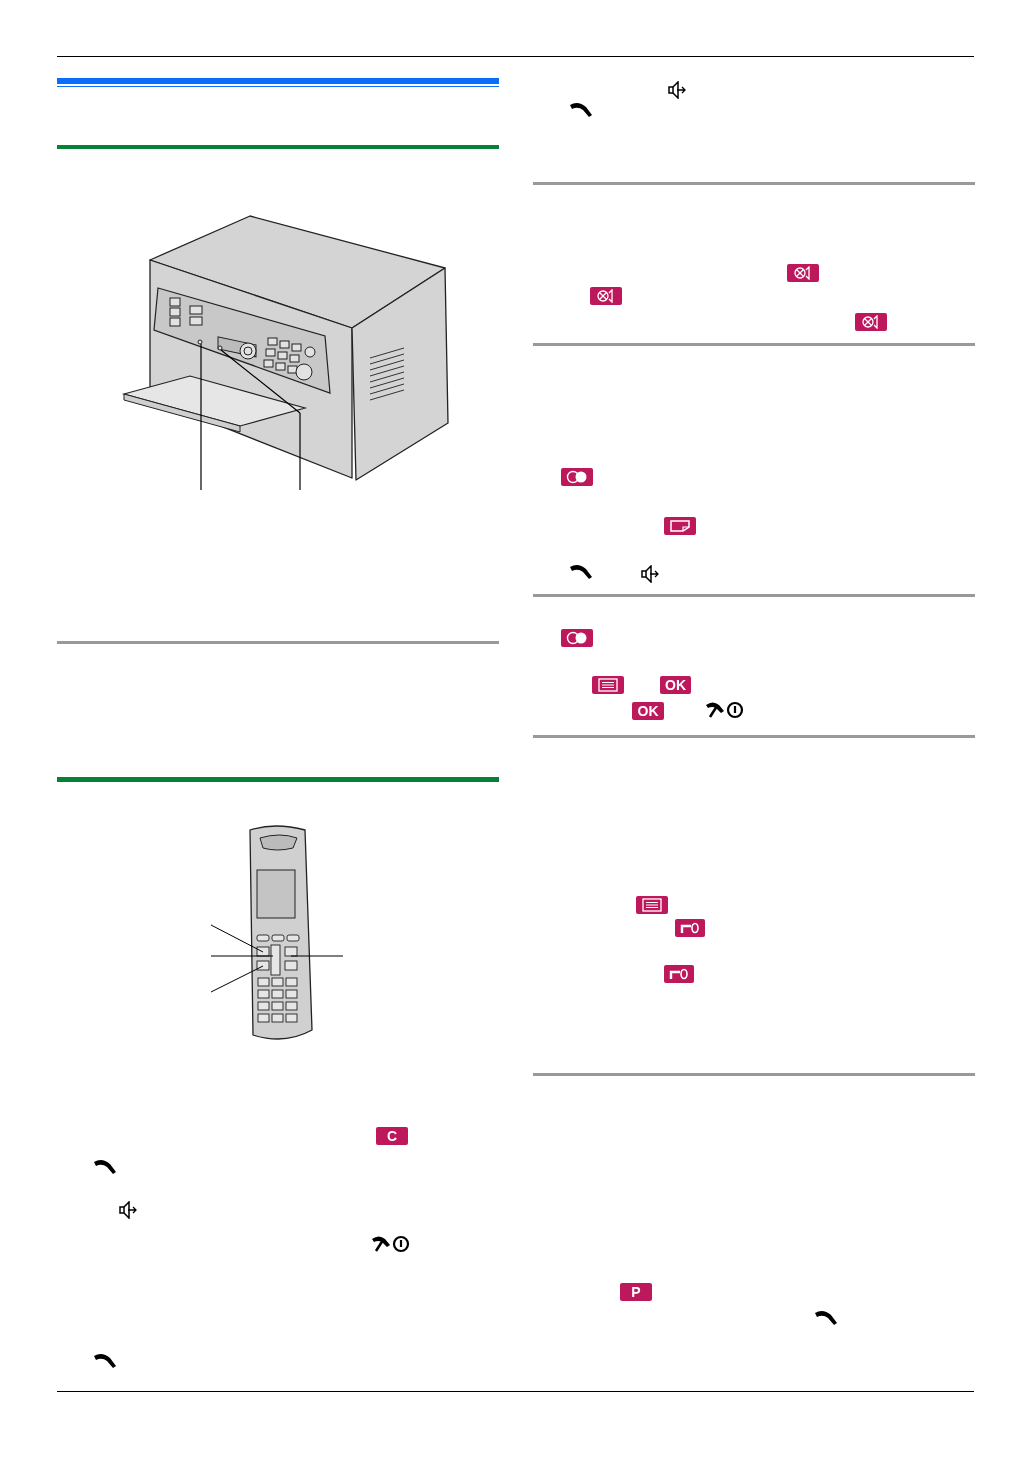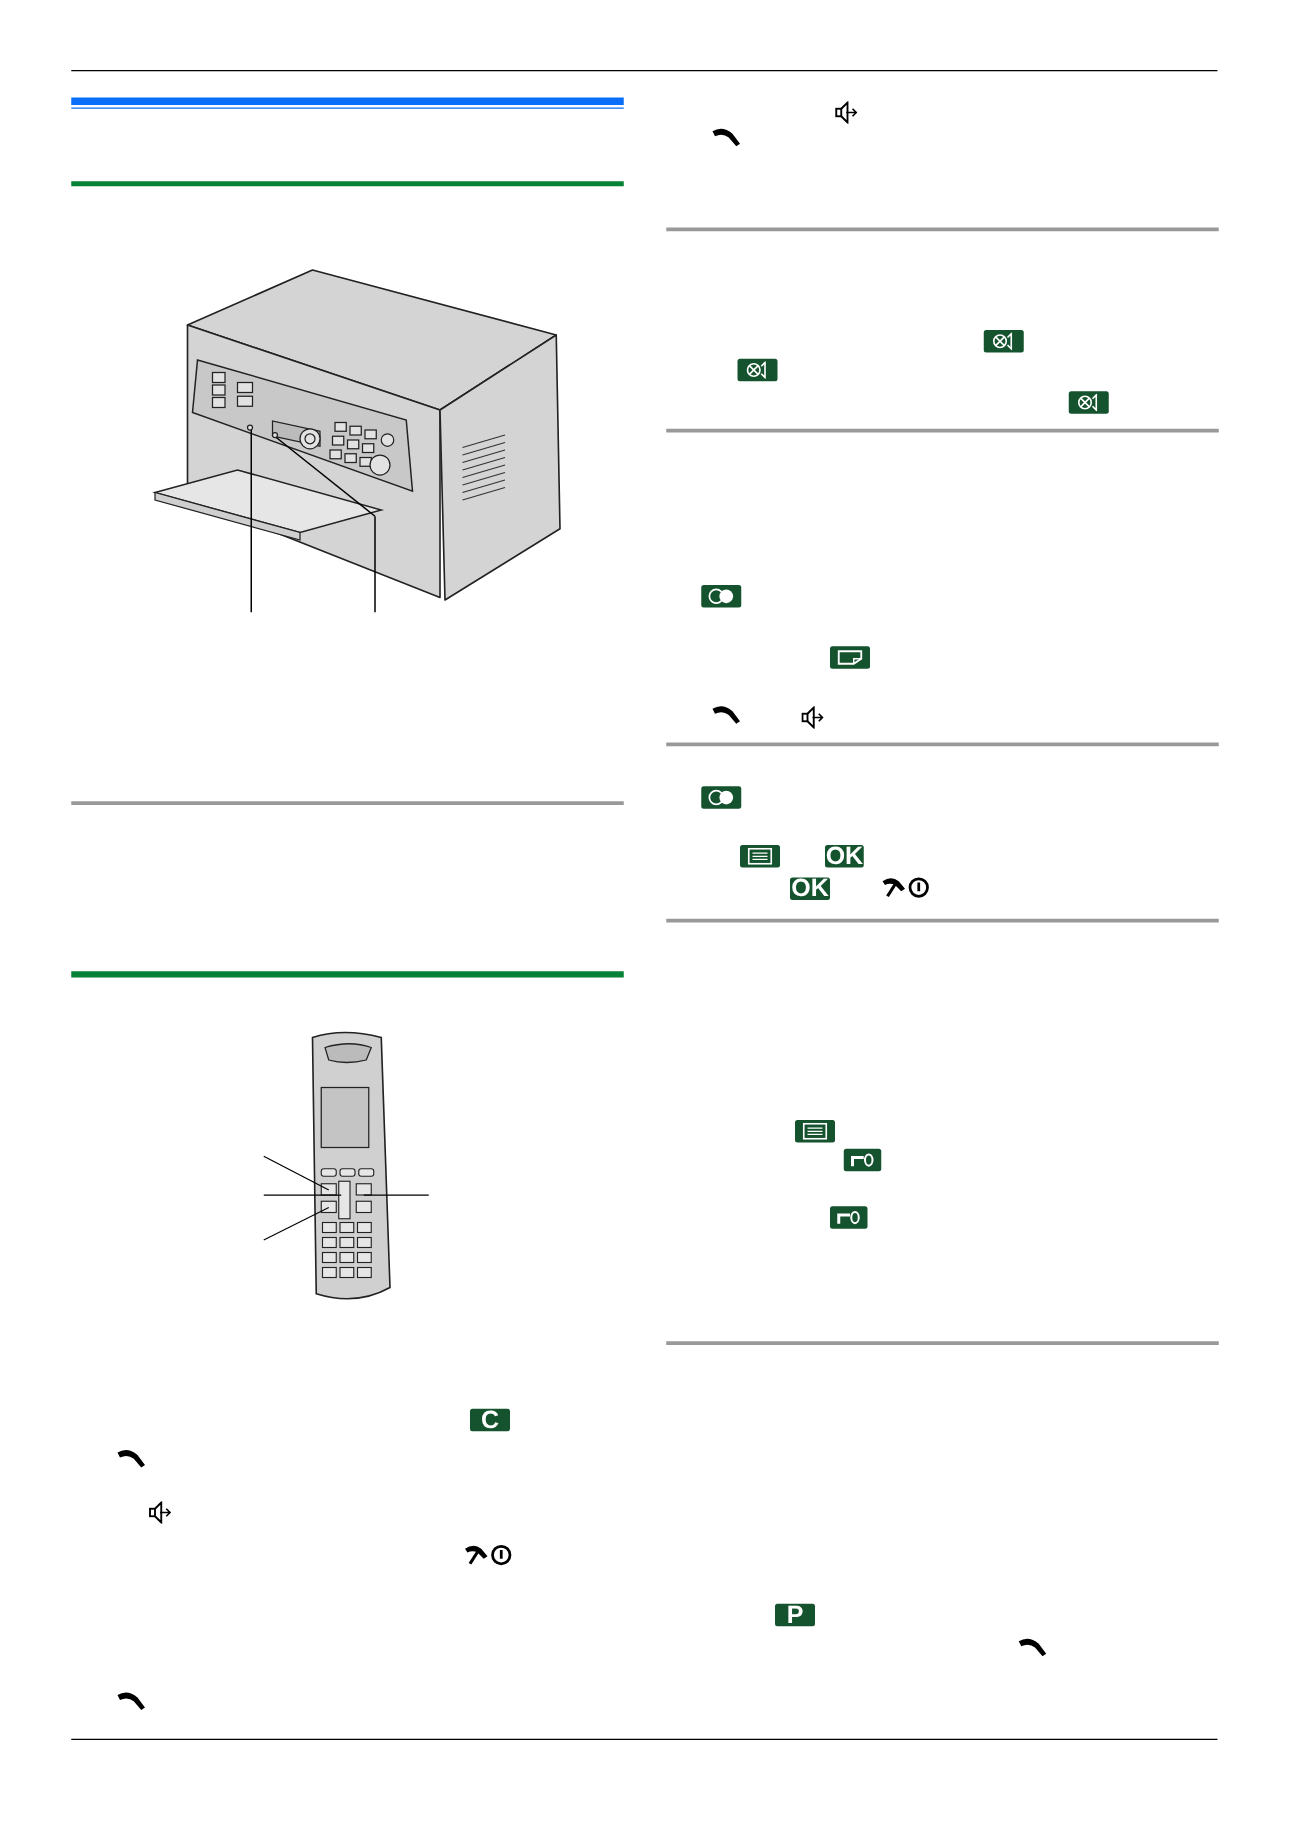--- a/index.html
+++ b/index.html
@@ -4,21 +4,21 @@
 <style>
   html,body{margin:0;padding:0;background:#fff;}
   body{width:1032px;height:1458px;position:relative;overflow:hidden;font-family:"Liberation Sans",sans-serif;}
   .abs{position:absolute;}
   .rule-top{left:57px;top:56px;width:917px;height:1px;background:#000;}
   .rule-bottom{left:57px;top:1391px;width:917px;height:1px;background:#000;}
   .blue-bar{left:57px;top:78px;width:442px;height:6px;background:#0a6ef8;}
   .blue-thin{left:57px;top:86px;width:442px;height:1px;background:#0a6ef8;}
   .green-bar{height:4px;background:#068237;}
   .gray-rule{height:3px;background:#999;}
-  .keybox{background:#14532d;color:#fff;border-radius:2px;display:flex;align-items:center;justify-content:center;font-weight:bold;font-size:20px;}
+  .keybox{background:#be185d;color:#fff;border-radius:2px;display:flex;align-items:center;justify-content:center;font-weight:bold;font-size:14px;}
   svg{display:block;}
 </style>
 </head>
 <body>
 
 <div class="abs rule-top"></div>
 <div class="abs rule-bottom"></div>
 
 <div class="abs blue-bar"></div>
 <div class="abs blue-thin"></div>

